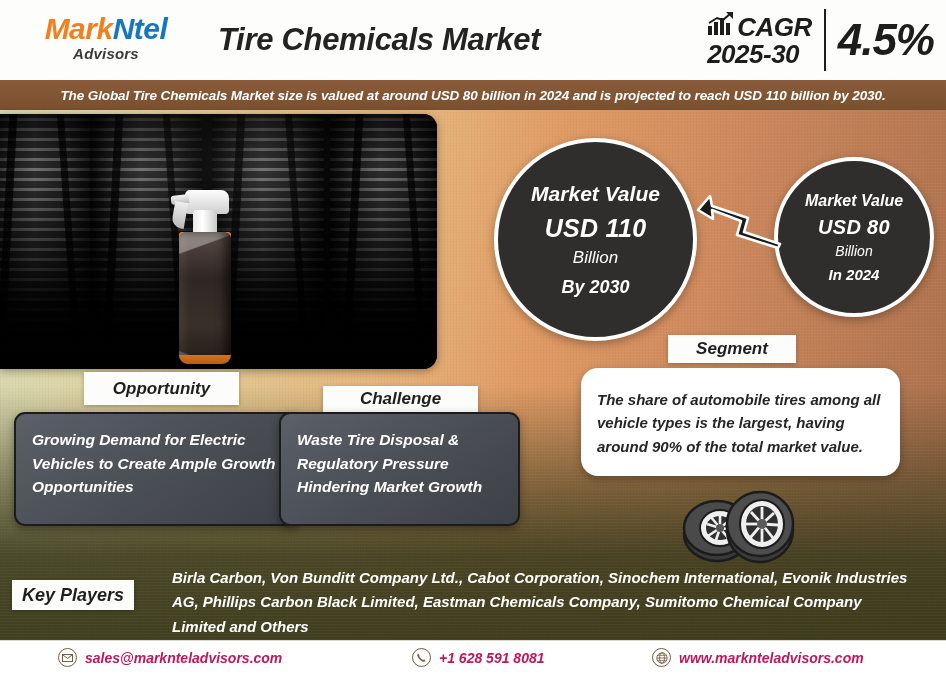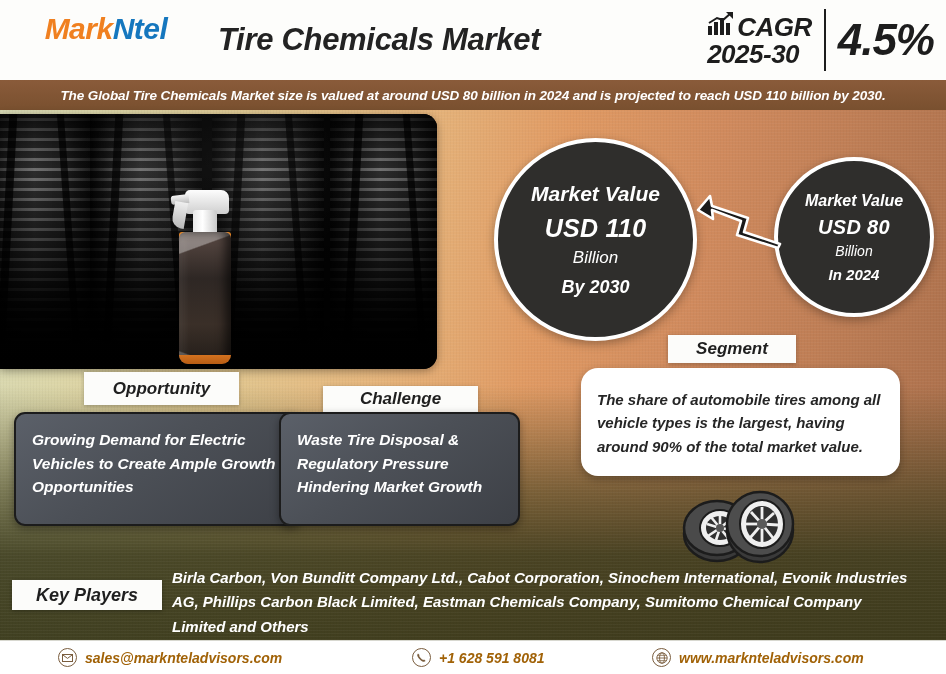--- a/index.html
+++ b/index.html
@@ -238,21 +238,21 @@
     position: absolute;
     background: #fcfcfa;
     color: #1f1f1f;
     font-size: 17px; font-weight: bold;
     display: flex; align-items: center; justify-content: center;
     box-shadow: 0 1px 4px rgba(0,0,0,0.28);
   }
   .chip-segment   { left: 668px; top: 335px; width: 128px; height: 28px; }
   .chip-opportunity { left: 40px; top: 372px; width: 155px; height: 33px; margin-left: 44px; }
   .chip-challenge   { left: 323px; top: 386px; width: 155px; height: 26px; }
-  .chip-keyplayers  { left: 12px; top: 580px; width: 150px; height: 30px; font-size: 18px; }
+  .chip-keyplayers  { left: 12px; top: 580px; width: 122px; height: 30px; font-size: 18px; }
 
   
   .card {
     position: absolute;
     border-radius: 11px;
     border: 2px solid #1c1c1c;
     background: linear-gradient(145deg, #5b6069 0%, #4c5057 45%, #3d4046 100%);
     color: #ffffff;
     font-size: 15.5px; font-weight: bold;
     line-height: 1.52;
@@ -291,40 +291,41 @@
   
   .footer {
     position: absolute; left: 0; top: 640px;
     width: 946px; height: 34px;
     background: #ffffff;
     border-top: 1px solid #d8d8d0;
     display: flex; align-items: center;
   }
   .footer-item {
     position: absolute; display: flex; align-items: center; gap: 8px;
-    font-size: 14px; font-weight: bold; color: #a16207;
+    font-size: 14px; font-weight: bold; color: #be185d;
   }
   .f-mail { left: 58px; }
   .f-phone { left: 412px; }
   .f-web { left: 652px; }
   .f-icon {
     width: 19px; height: 19px; border-radius: 50%;
     border: 1.4px solid #7a5d3e;
     display: flex; align-items: center; justify-content: center;
     color: #7a5d3e; flex: 0 0 auto;
   }
 </style>
 </head>
 <body>
 
 <div id="infographic">
 
   <div class="header">
     <div class="logo-wrap">
       <div class="logo-main"><span class="logo-mark">Mark</span><span class="logo-ntel">Ntel</span></div>
+      <div class="logo-sub">Advisors</div>
     </div>
 
     <div class="main-title">Tire Chemicals Market</div>
 
     <div class="cagr-block">
       <div class="cagr-left">
         <div class="cagr-row1">
           <span>
             <svg width="27" height="25" viewBox="0 0 27 25">
               <rect x="1" y="15" width="4" height="9" fill="#1d1d1d"></rect>

